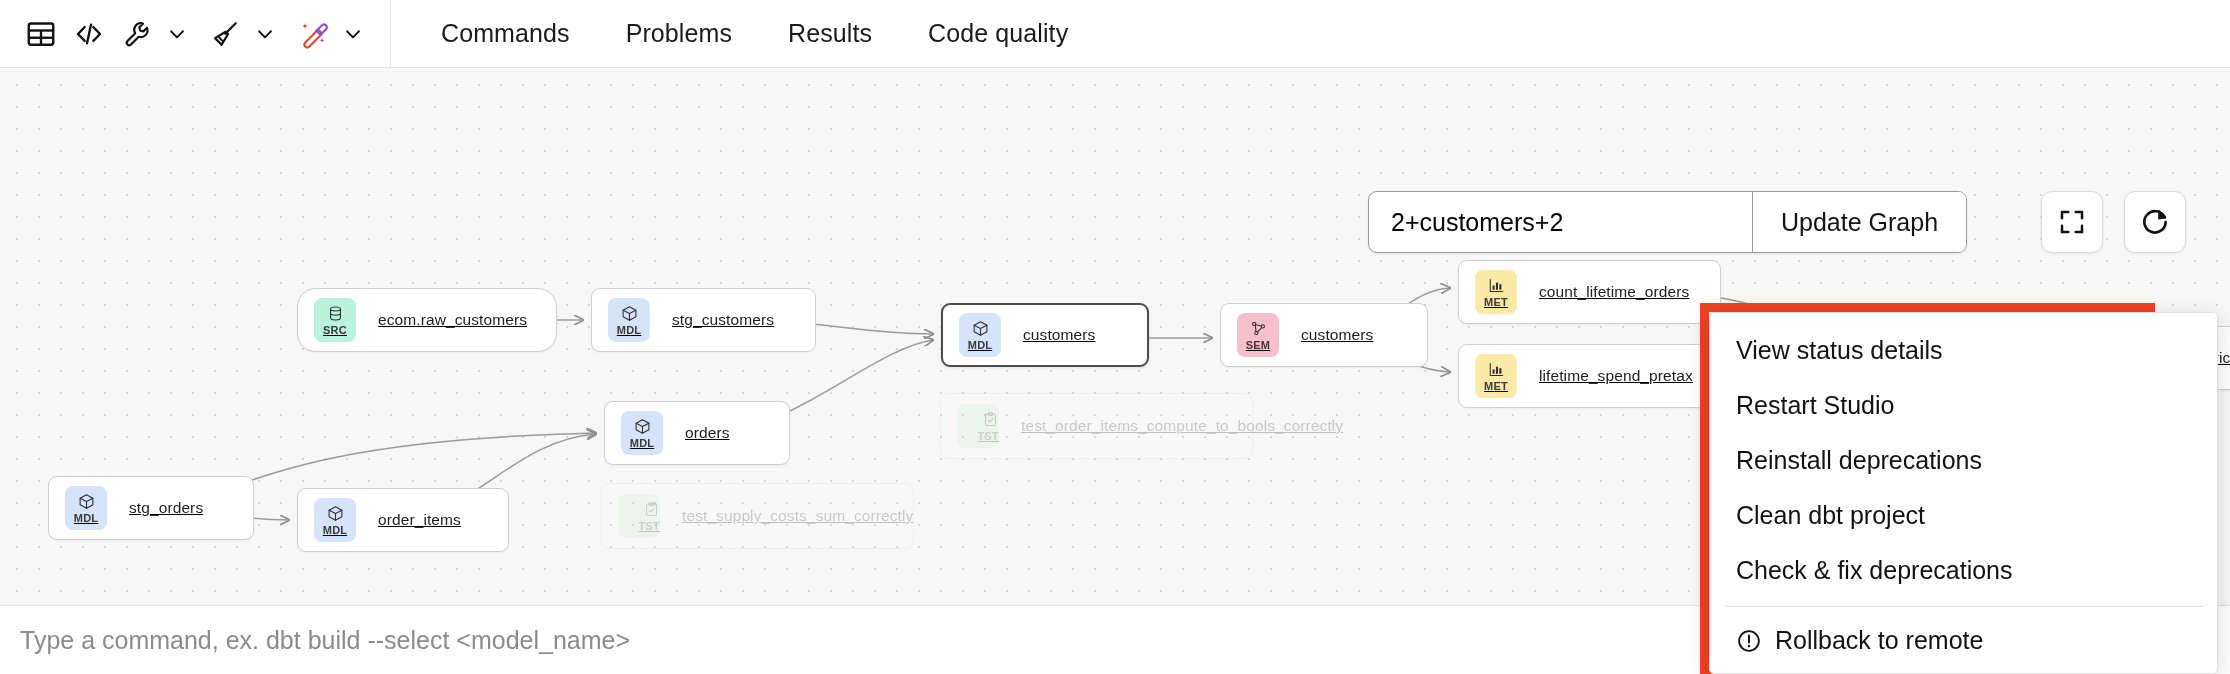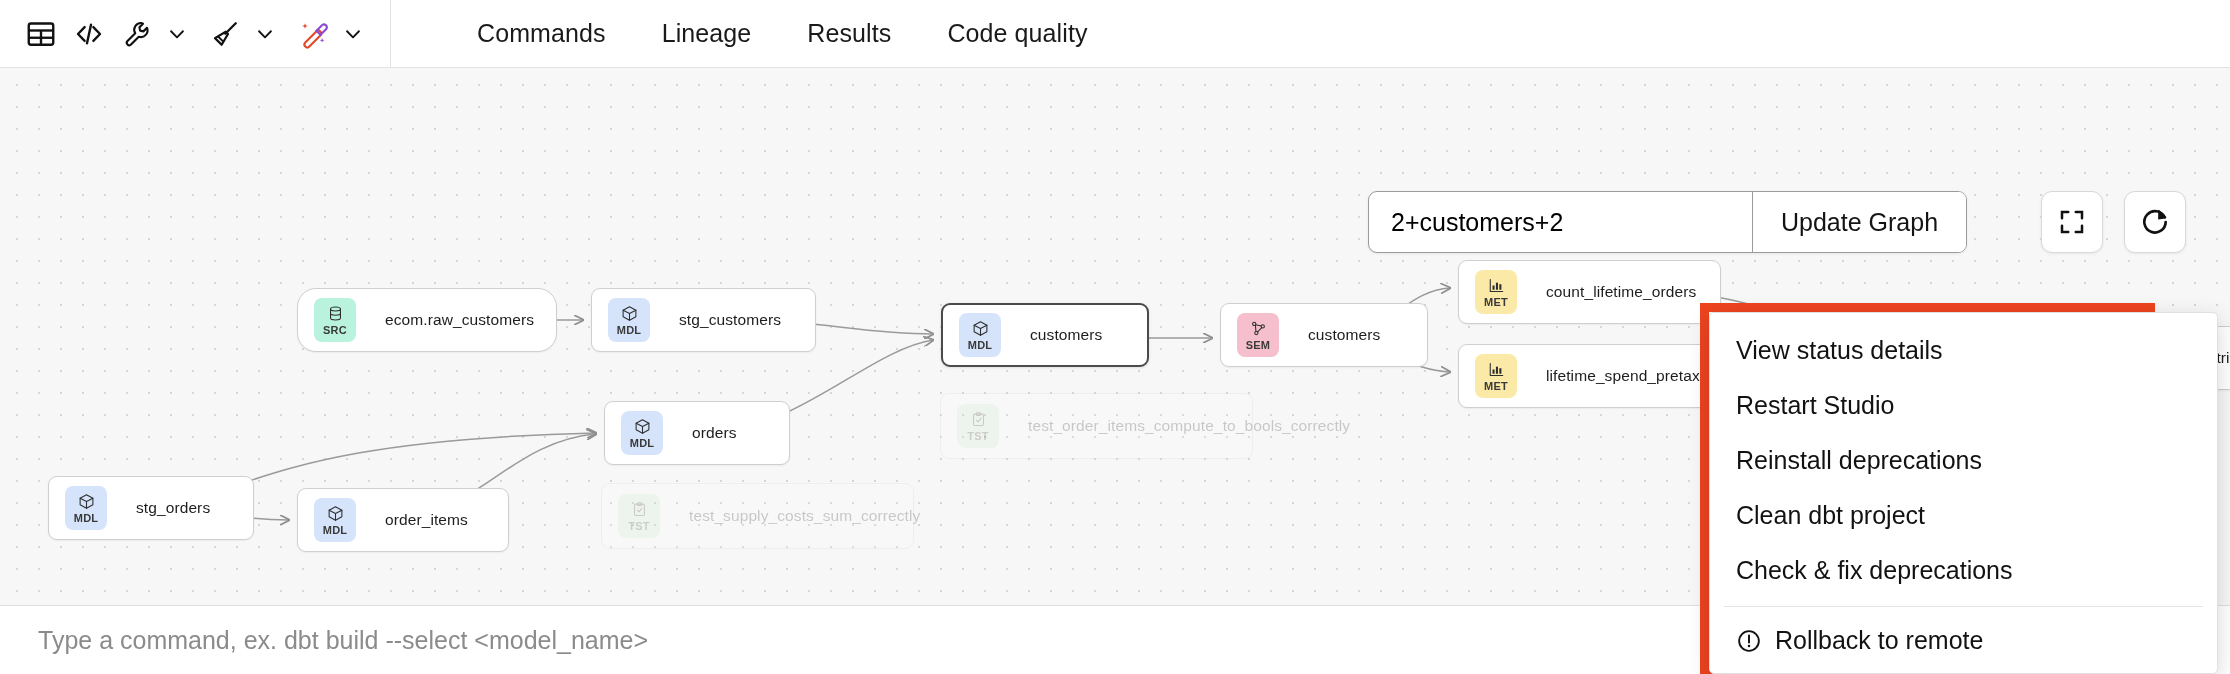--- a/index.html
+++ b/index.html
@@ -10,21 +10,21 @@
     overflow: hidden;
   }
 
   #app { position: relative; width: 2230px; height: 674px; background: #fff; }
 
   
   .topbar {
     position: absolute; top: 0; left: 0; width: 2230px; height: 68px;
     background: #ffffff;
     border-bottom: 1px solid #e3e3e3;
-    display: flex; align-items: center; gap: 36px;
+    display: flex; align-items: center;
   }
   .tool-group {
     display: flex; align-items: center; height: 100%;
     padding: 0 14px 0 18px;
     border-right: 1px solid #e3e3e3;
     gap: 2px;
   }
   .tool-btn {
     width: 46px; height: 46px;
     display: flex; align-items: center; justify-content: center;
@@ -62,44 +62,45 @@
   }
 
   
   .node {
     position: absolute;
     background: #ffffff;
     border: 1px solid #cfcfcf;
     border-radius: 9px;
     display: flex; align-items: center;
     padding: 0 16px;
-    gap: 29px;
+    gap: 22px;
     box-shadow: 0 1px 2px rgba(0,0,0,.05);
     cursor: pointer;
+    text-decoration: underline;
   }
   .node.selected { border: 2px solid #4b4b4b; box-shadow: 0 1px 3px rgba(0,0,0,.10); }
   .node.faded { opacity: .22; box-shadow: none; background: rgba(255,255,255,.55); }
 
   .badge {
     width: 42px; min-width: 42px; height: 44px;
     border-radius: 8px;
     display: flex; flex-direction: column; align-items: center; justify-content: center;
     gap: 1px;
   }
   .badge .glyph { height: 18px; display:flex; align-items:center; justify-content:center; }
   .badge .code {
     font-size: 11px; font-weight: 600; color: #3a3a3a;
     font-family: "Liberation Sans", sans-serif; letter-spacing: .2px;
   }
   .badge-src { background: #b9f2dd; }
   .badge-mdl { background: #d6e4fb; }
   .badge-sem { background: #f6bfcd; }
   .badge-met { background: #fbe9a8; }
   .badge-svd { background: #fbe0c3; }
-  .badge-tst { background: #cdeccf; }
+  .badge-tst { background: #cdeccf; align-items: flex-end; }
 
   .node-label {
     font-size: 15.5px; color: #1d1d1d; white-space: nowrap;
     letter-spacing: .1px;
   }
   .node-label.wrap { white-space: normal; line-height: 1.22; }
 
   svg.edges { position: absolute; inset: 0; width: 2230px; height: 537px; pointer-events: none; }
 
   
@@ -131,21 +132,21 @@
   }
 
   
   .bottombar {
     position: absolute; left: 0; top: 605px; width: 2230px; height: 69px;
     background: #fff; border-top: 1px solid #e0e0e0;
     display: flex; align-items: center;
   }
   .cmd-input {
     flex: 1; border: none; outline: none; background: transparent;
-    font-size: 25px; color: #111; padding-left: 38px;
+    font-size: 25px; color: #111; padding-left: 20px;
     font-family: "Liberation Sans", sans-serif;
   }
   .cmd-input::placeholder { color: #8b8b8b; }
   .defer-group { display: flex; align-items: center; gap: 20px; padding-right: 24px; }
   .toggle {
     width: 80px; height: 40px; border-radius: 22px;
     border: 1.6px solid #9a9a9a; background: #fff;
     position: relative; cursor: pointer; flex: none;
   }
   .toggle .knob {
@@ -243,21 +244,21 @@
       </div>
       <div class="chev-btn">
         <svg width="22" height="22" viewBox="0 0 24 24">
           <polyline points="5.5,9 12,15.6 18.5,9" fill="none" stroke="#111" stroke-width="2" stroke-linecap="round" stroke-linejoin="round"></polyline>
         </svg>
       </div>
     </div>
 
     <div class="tabs" id="tabs-host">
         <div class="tab">Commands</div>
-        <div class="tab">Lineage</div>
+        <div class="tab">Problems</div>
         <div class="tab">Results</div>
         <div class="tab">Code quality</div>
       </div>
   </div>
 
   <div class="canvas">
 
     <svg class="edges">
       <defs>
         <marker id="ah" viewBox="0 0 10 10" refX="9" refY="5" markerWidth="7" markerHeight="7" orient="auto-start-reverse">

